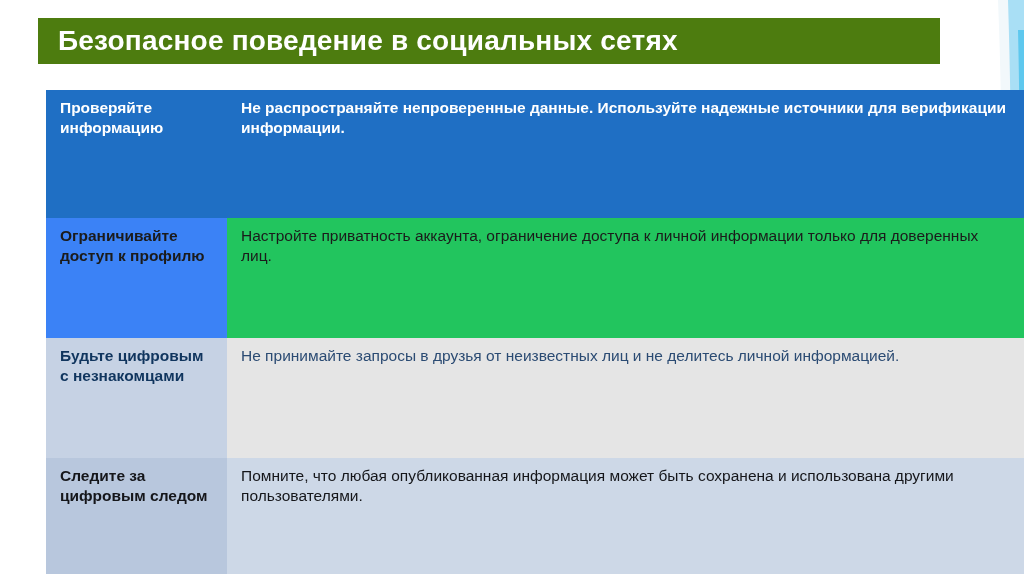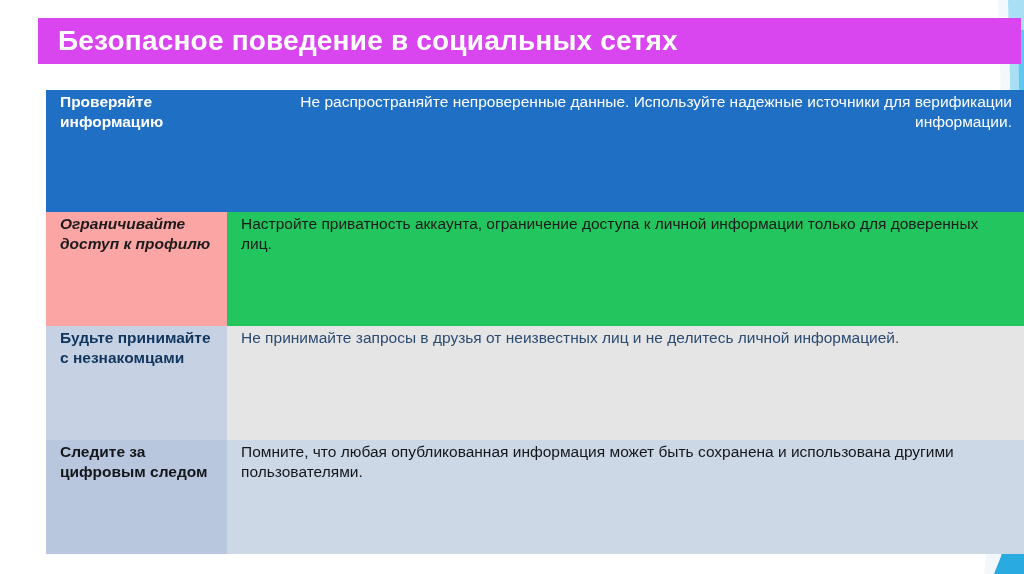--- a/index.html
+++ b/index.html
@@ -24,23 +24,23 @@
     height: 574px;
     overflow: hidden;
     pointer-events: none;
   }
 
   
   .title-bar {
     position: absolute;
     left: 38px;
     top: 18px;
-    width: 983px;
+    width: 902px;
     height: 46px;
-    background: #d946ef;
+    background: #4d7c0f;
     display: flex;
     align-items: center;
   }
   .title-bar .title-text {
     color: #ffffff;
     font-size: 28px;
     font-weight: bold;
     padding-left: 20px;
     letter-spacing: 0.2px;
     white-space: nowrap;
@@ -51,42 +51,41 @@
     position: absolute;
     left: 46px;
     top: 90px;
     width: 926px;
     border-collapse: collapse;
     table-layout: fixed;
   }
   .table tr { }
   .table td {
     vertical-align: top;
-    padding: 2px 12px 12px 14px;
+    padding: 8px 12px 12px 14px;
     font-size: 15.5px;
     line-height: 1.32;
   }
   .col-label { width: 155px; }
   .col-text  { width: 771px; }
 
   
   .row1 td {
     background: #1f6fc4;
     color: #ffffff;
     font-weight: bold;
     height: 108px;
   }
-  .row1 .col-text { font-weight: normal; text-align: right; }
+  .row1 .col-text { font-weight: bold; }
 
   
   .row2 .col-label {
-    background: #fca5a5;
+    background: #3b82f6;
     color: #1b1b1b;
     height: 100px;
-    font-style: italic;
   }
   .row2 .col-text {
     background: #22c55e;
     color: #1b1b1b;
   }
 
   
   .row3 .col-label {
     background: #c6d2e4;
     color: #10355e;
@@ -131,21 +130,21 @@
   <tbody>
     <tr class="row1">
       <td class="col-label label-cell">Проверяйте информацию</td>
       <td class="col-text text-cell">Не распространяйте непроверенные данные. Используйте надежные источники для верификации информации.</td>
     </tr>
     <tr class="row2">
       <td class="col-label label-cell">Ограничивайте доступ к профилю</td>
       <td class="col-text text-cell">Настройте приватность аккаунта, ограничение доступа к личной информации только для доверенных лиц.</td>
     </tr>
     <tr class="row3">
-      <td class="col-label label-cell">Будьте принимайте с незнакомцами</td>
+      <td class="col-label label-cell">Будьте цифровым с незнакомцами</td>
       <td class="col-text text-cell">Не принимайте запросы в друзья от неизвестных лиц и не делитесь личной информацией.</td>
     </tr>
     <tr class="row4">
       <td class="col-label label-cell">Следите за цифровым следом</td>
       <td class="col-text text-cell">Помните, что любая опубликованная информация может быть сохранена и использована другими пользователями.</td>
     </tr>
   </tbody>
 </table>
 
 </body></html>

